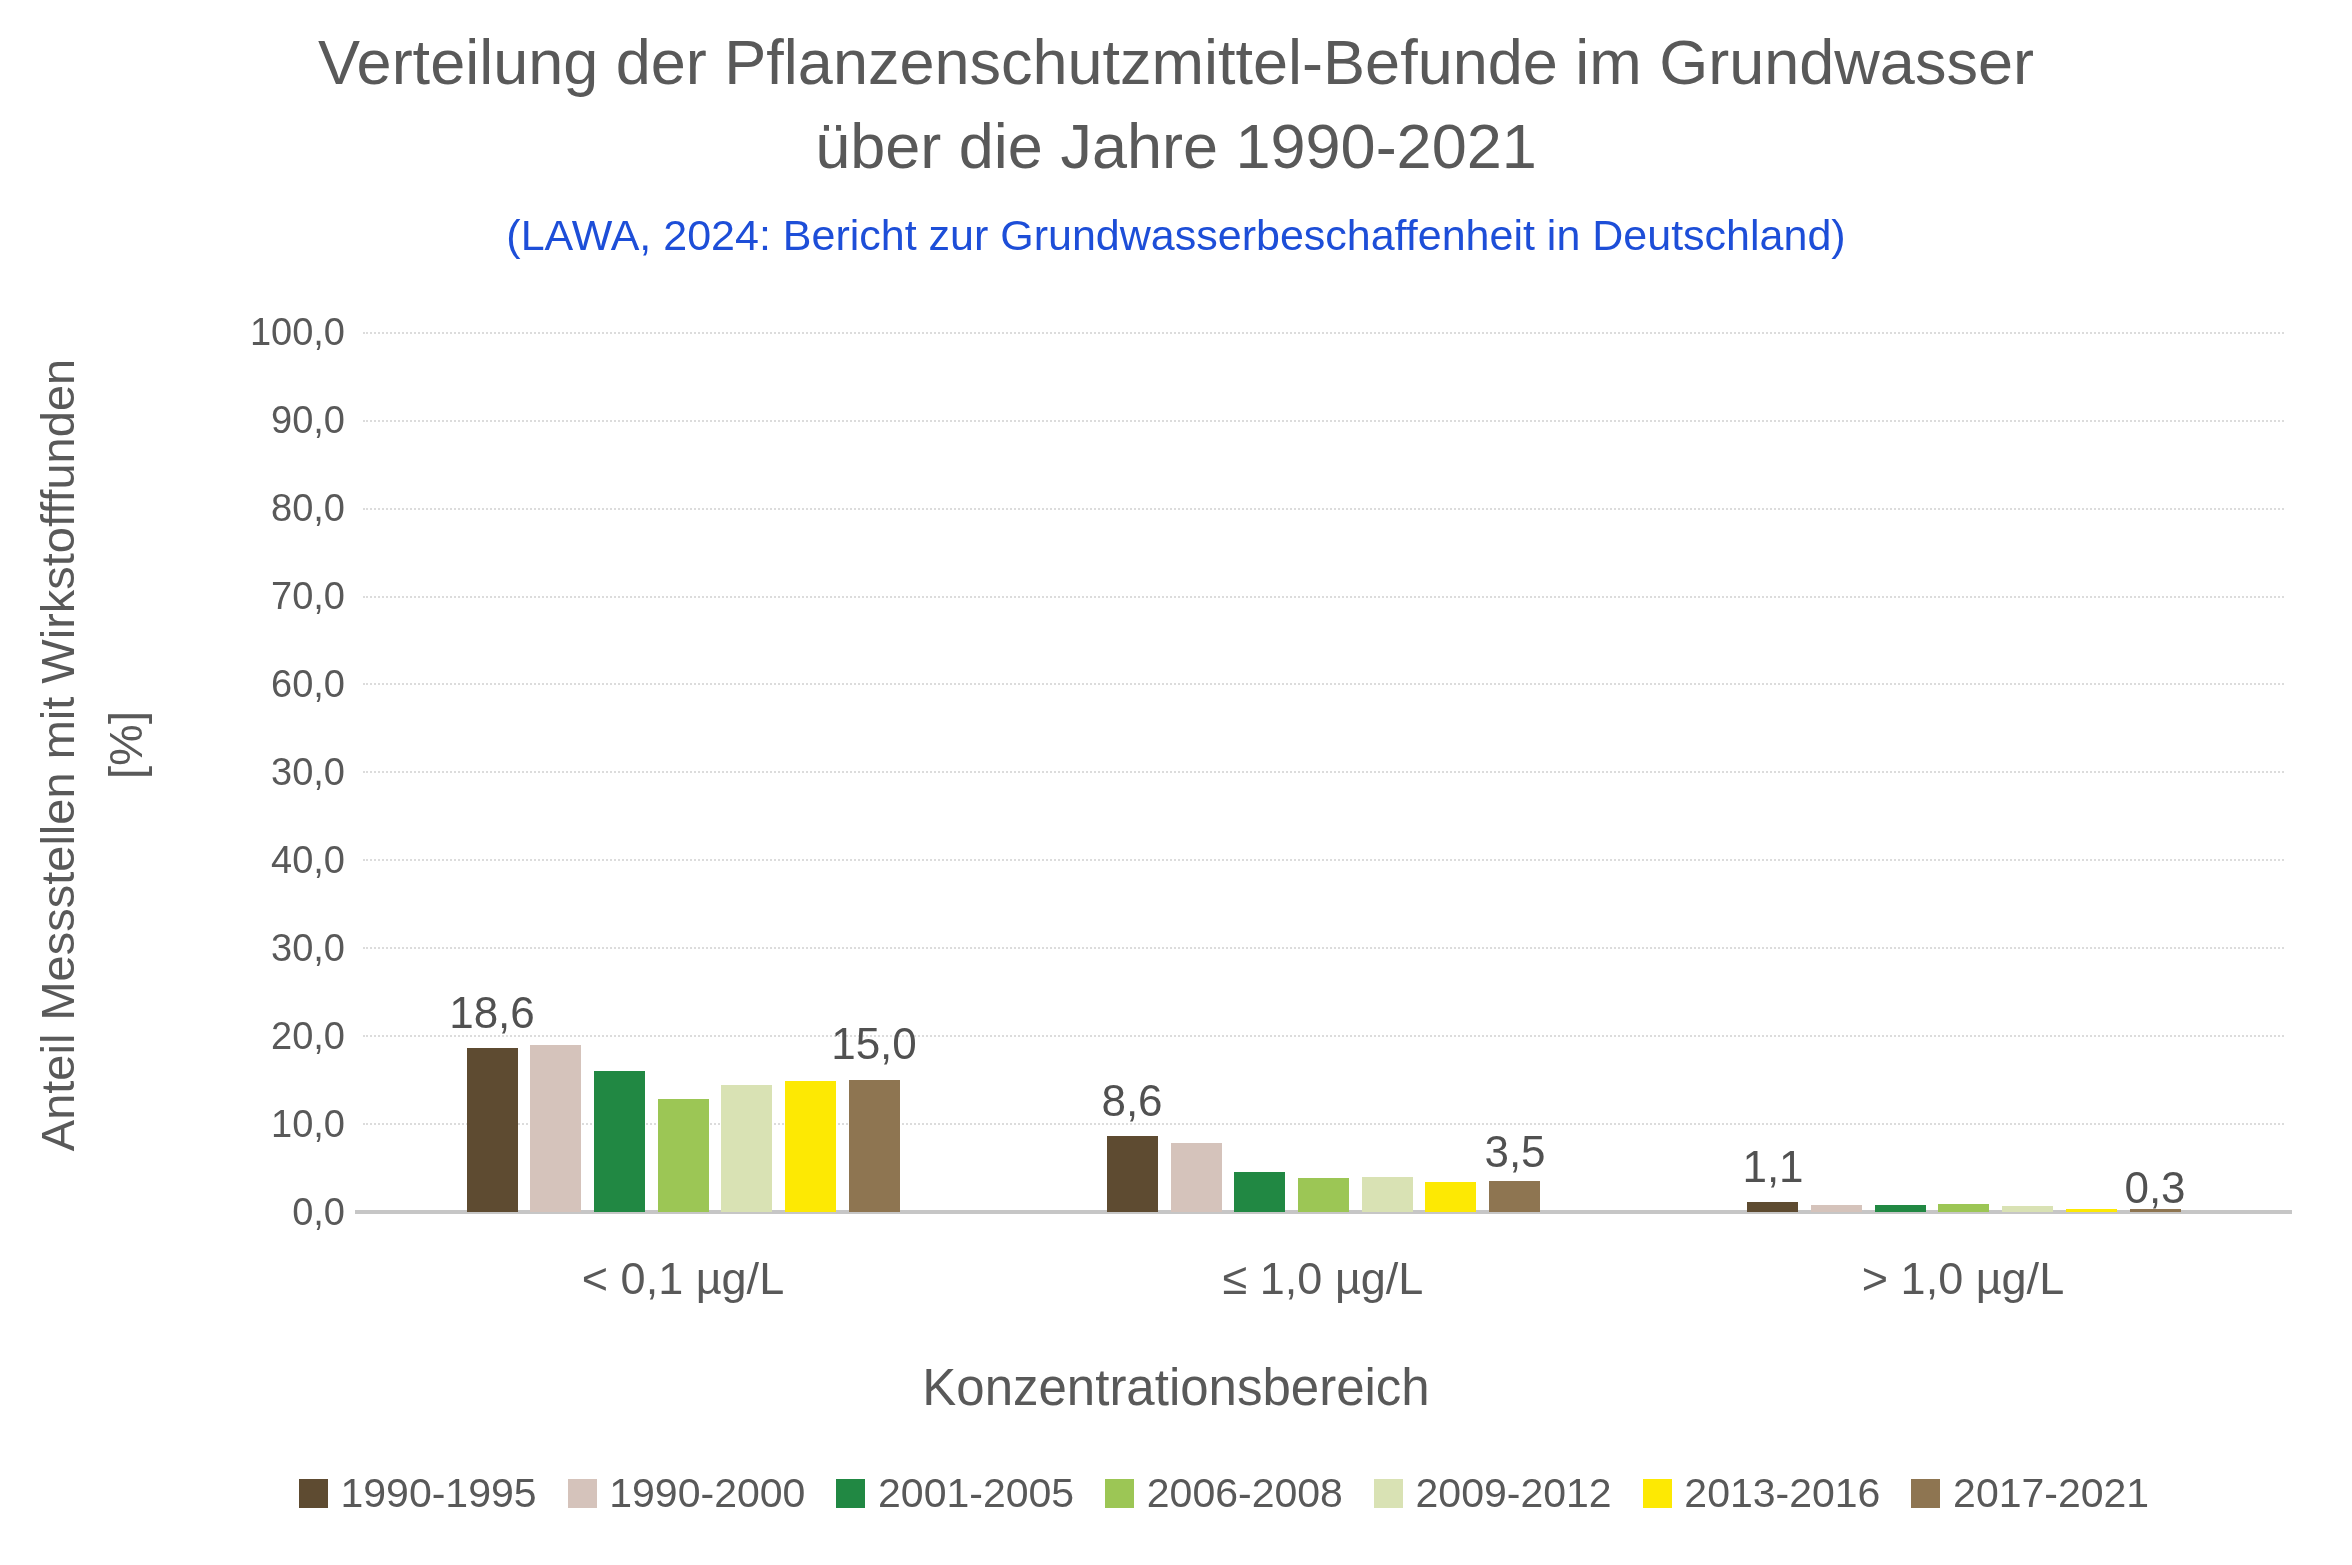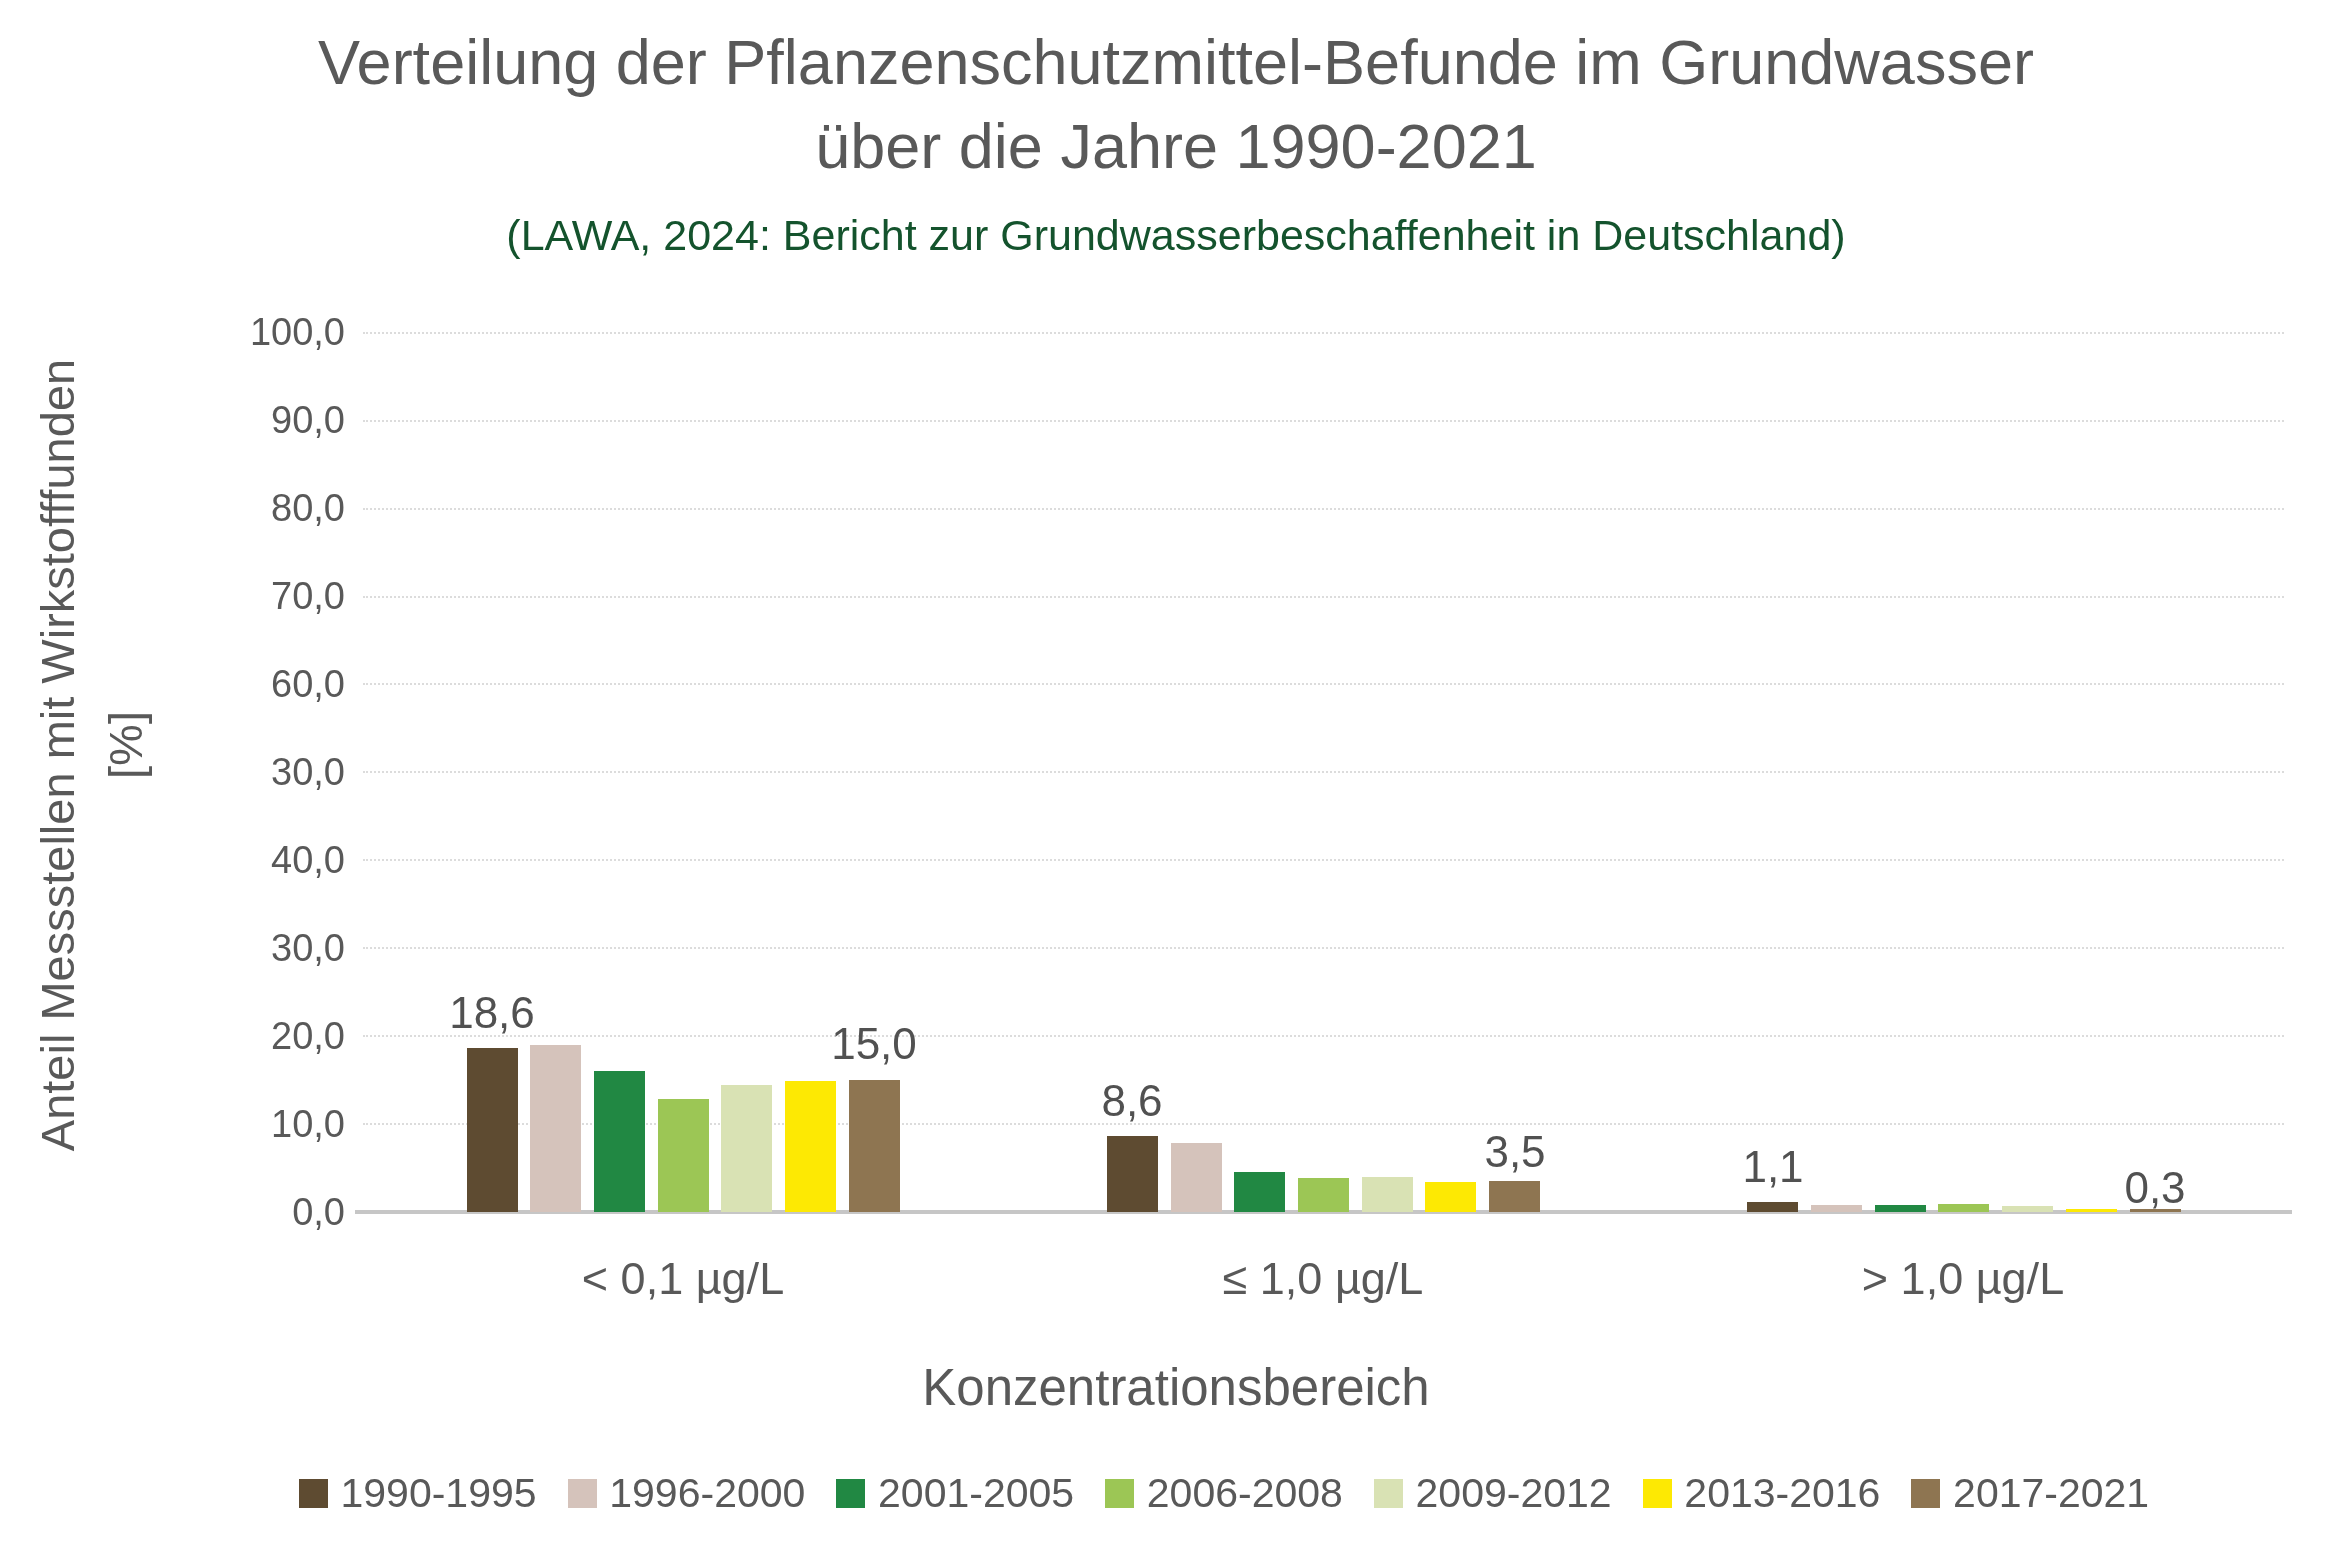--- a/index.html
+++ b/index.html
@@ -3,21 +3,21 @@
 <meta charset="utf-8">
 <style>
   html,body{margin:0;padding:0;background:#fff;}
   .canvas{
     position:relative;width:2352px;height:1565px;background:#ffffff;overflow:hidden;
     font-family:"Liberation Sans",sans-serif;color:#595959;
   }
   .chart-title{position:absolute;top:19.6px;left:0;width:100%;text-align:center;
     font-size:63px;line-height:84px;color:#595959;}
   .chart-subtitle{position:absolute;top:208px;left:0;width:100%;text-align:center;
-    font-size:43px;line-height:55px;color:#14532d;}
+    font-size:43px;line-height:55px;color:#1d4ed8;}
   .y-title{position:absolute;left:57px;top:755px;transform:translate(-50%,-50%) rotate(-90deg);
     white-space:nowrap;font-size:47px;color:#595959;}
   .y-unit{position:absolute;left:125px;top:745px;transform:translate(-50%,-50%) rotate(-90deg);
     white-space:nowrap;font-size:47px;color:#595959;}
   .y-ticks{position:absolute;left:137px;top:333px;width:208px;height:879px;}
   .y-tick{position:absolute;right:0;width:208px;text-align:right;
     font-size:38px;line-height:47px;color:#595959;}
   .plot{position:absolute;left:363px;top:333px;width:1921px;height:879px;}
   .gridline{position:absolute;left:0;width:100%;height:0;border-top:2.9px dotted #dcdcdc;}
   .baseline{position:absolute;left:-7.8px;bottom:-2px;width:1937px;height:3.9px;background:#c6c6c6;}
@@ -111,21 +111,21 @@
 
   <div class="x-title">Konzentrationsbereich</div>
 
   <div class="legend">
       <div class="legend-item">
         <div class="legend-swatch" style="background: rgb(94, 75, 49);"></div>
         <div class="legend-label">1990-1995</div>
       </div>
       <div class="legend-item">
         <div class="legend-swatch" style="background: rgb(213, 195, 187);"></div>
-        <div class="legend-label">1996-2000</div>
+        <div class="legend-label">1990-2000</div>
       </div>
       <div class="legend-item">
         <div class="legend-swatch" style="background: rgb(33, 136, 67);"></div>
         <div class="legend-label">2001-2005</div>
       </div>
       <div class="legend-item">
         <div class="legend-swatch" style="background: rgb(156, 198, 85);"></div>
         <div class="legend-label">2006-2008</div>
       </div>
       <div class="legend-item">

